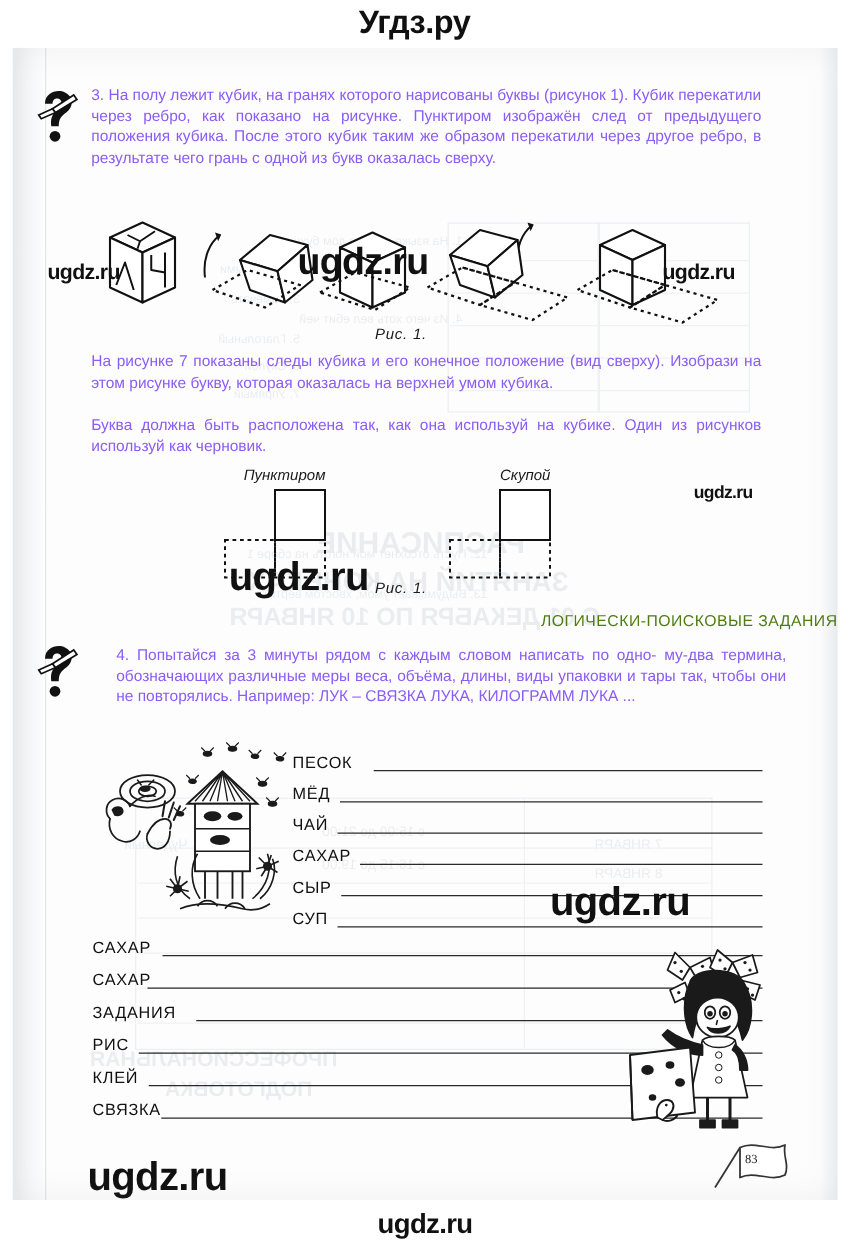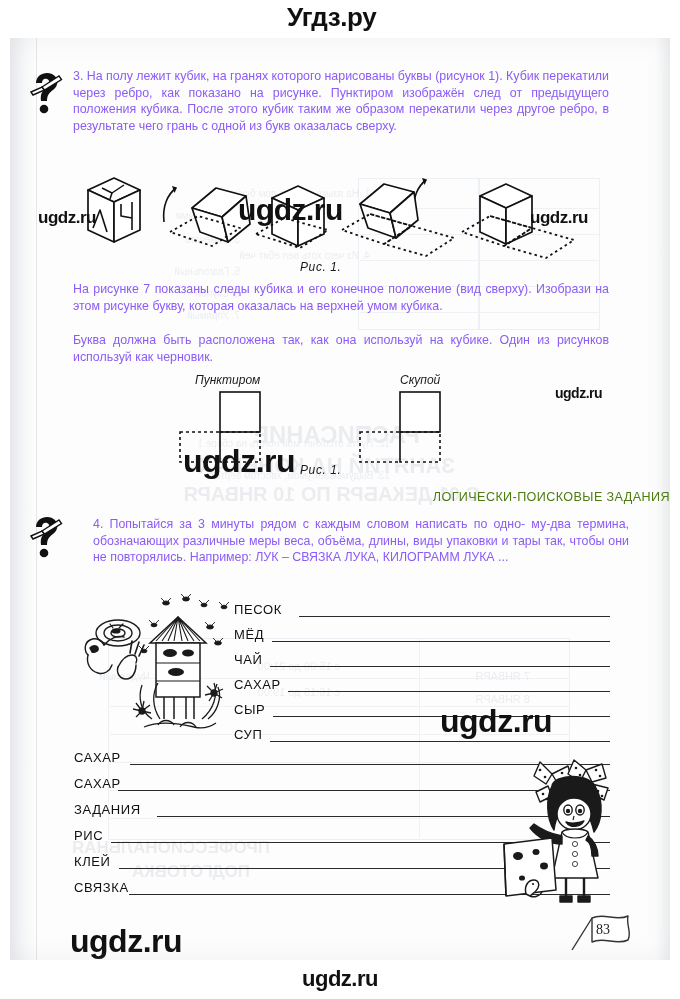--- a/index.html
+++ b/index.html
@@ -83,21 +83,21 @@
   .wordrow .w{
     position:absolute;left:0;top:0;font-size:13px;color:#111;
     letter-spacing:.6px;white-space:nowrap;
   }
   .wordrow .line{
     position:absolute;top:14px;height:1px;background:#2a2a2a;
   }
   
   .pageflag{position:absolute;}
   .pageflag .num{
-    position:absolute;left:26px;top:12px;font-size:14px;color:#222;
+    position:absolute;left:26px;top:12px;font-size:10px;color:#222;
     font-family:"Liberation Serif", serif;
   }
   
   .wm{
     position:absolute;font-weight:bold;color:#111;
     font-family:"Liberation Sans", sans-serif;
     z-index:20;letter-spacing:-0.5px;
   }
   .wm-footer{
     position:absolute;left:0;top:960px;width:680px;height:39px;

